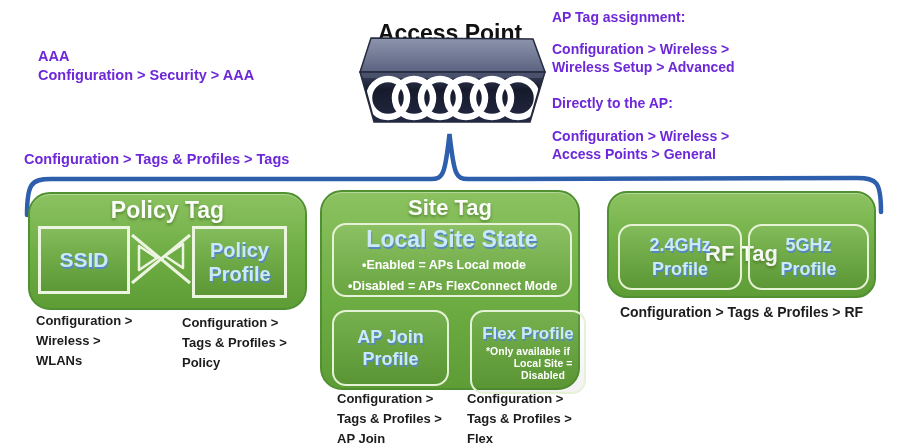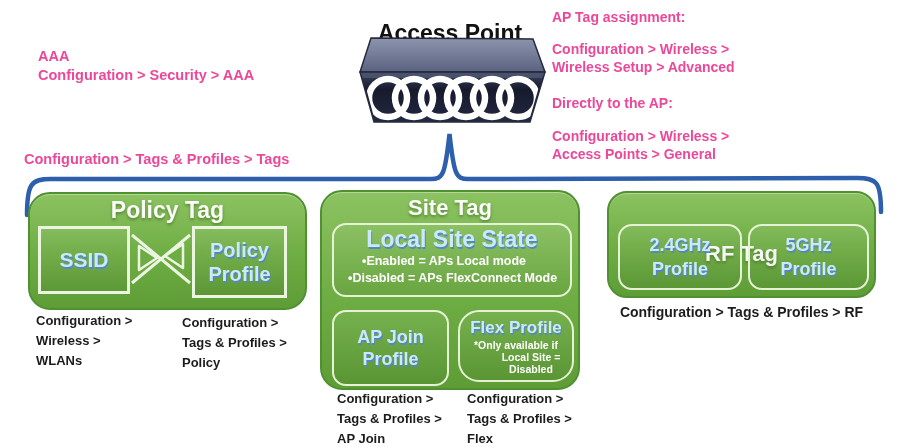--- a/index.html
+++ b/index.html
@@ -2,21 +2,21 @@
 <html><head>
 <meta charset="utf-8">
 <style>
   html,body{margin:0;padding:0;background:#fff;}
   #canvas{
     position:relative;width:900px;height:448px;background:#ffffff;
     font-family:"Liberation Sans",sans-serif;overflow:hidden;
     color:#191919;
   }
   .abs{position:absolute;}
-  .blacktxt{font-weight:700;color:#ec4899;font-size:14px;line-height:18px;}
+  .blacktxt{font-weight:700;color:#6d28d9;font-size:14px;line-height:18px;}
   .blacktxt p{margin:0;}
   
   .tagbox{
     position:absolute;border-radius:22px;
     background:linear-gradient(180deg,#8cc261 0%,#6fae44 52%,#5e9c36 100%);
     border:2px solid #4f9030;
     box-shadow:inset 0 1px 0 rgba(255,255,255,.35);
     box-sizing:border-box;
   }
   .tagtitle{
@@ -127,31 +127,31 @@
   </div>
   <div class="abs footcol" style="left:182px;top:313px;">
     <p>Configuration &gt;</p>
     <p>Tags &amp; Profiles &gt;</p>
     <p>Policy</p>
   </div>
 
   <div class="tagbox" style="left:320px;top:190px;width:260px;height:200px;">
     <h2 class="tagtitle" style="font-size:22px;">Site Tag</h2>
 
-    <div class="innerround" style="left:10px;top:31px;width:240px;height:74px;justify-content:flex-start;">
+    <div class="innerround" style="left:10px;top:31px;width:240px;height:74px;justify-content:space-between;">
       <div class="bluetxt" style="font-size:23px;line-height:27px;margin-top:1px;">Local Site State</div>
       <div class="whsmall" style="font-size:12.5px;line-height:17px;width:100%;text-align:left;padding-left:28px;box-sizing:border-box;">•Enabled = APs Local mode</div>
       <div class="whsmall" style="font-size:12.5px;line-height:17px;width:100%;text-align:left;padding-left:14px;box-sizing:border-box;">•Disabled = APs  FlexConnect Mode</div>
     </div>
 
     <div class="innerround bluetxt" style="left:10px;top:118px;width:117px;height:76px;font-size:18px;line-height:22px;">
       <span>AP Join Profile</span>
     </div>
 
-    <div class="innerround" style="left:136px;top:118px;width:116px;height:72px;border-radius:21px;">
+    <div class="innerround" style="left:148px;top:118px;width:116px;height:84px;">
       <div class="bluetxt" style="font-size:17px;line-height:19px;">Flex Profile</div>
       <div class="whsmall" style="font-size:10.5px;line-height:12px;margin-top:2px;">*Only available if</div>
       <div class="whsmall" style="font-size:10.5px;line-height:12px;margin-left:30px;">Local Site = Disabled</div>
     </div>
   </div>
 
   <div class="abs footcol" style="left:337px;top:389px;">
     <p>Configuration &gt;</p>
     <p>Tags &amp; Profiles &gt;</p>
     <p>AP Join</p>

